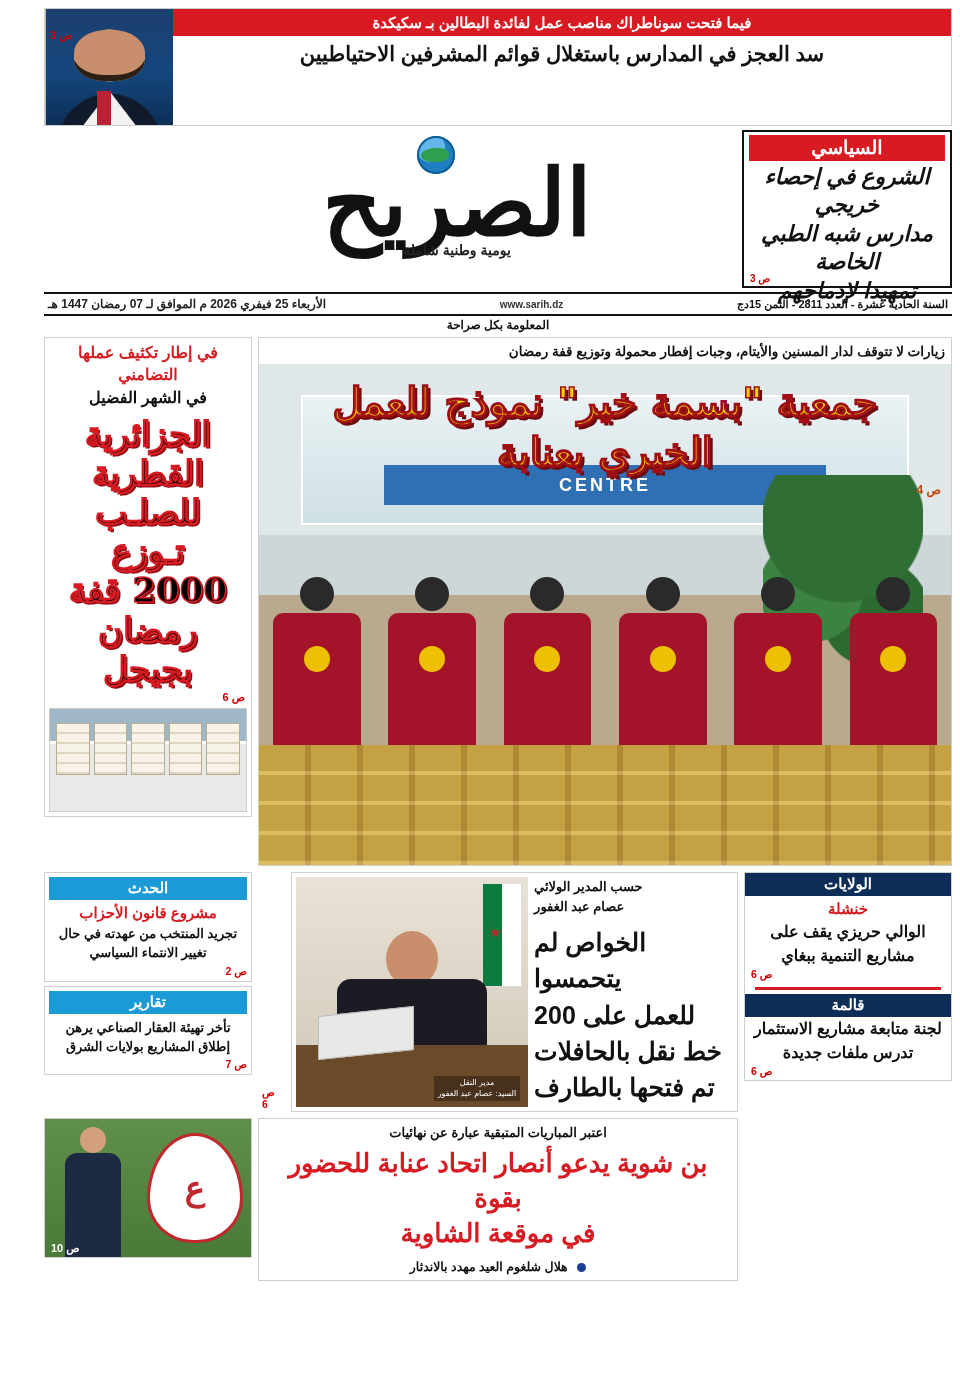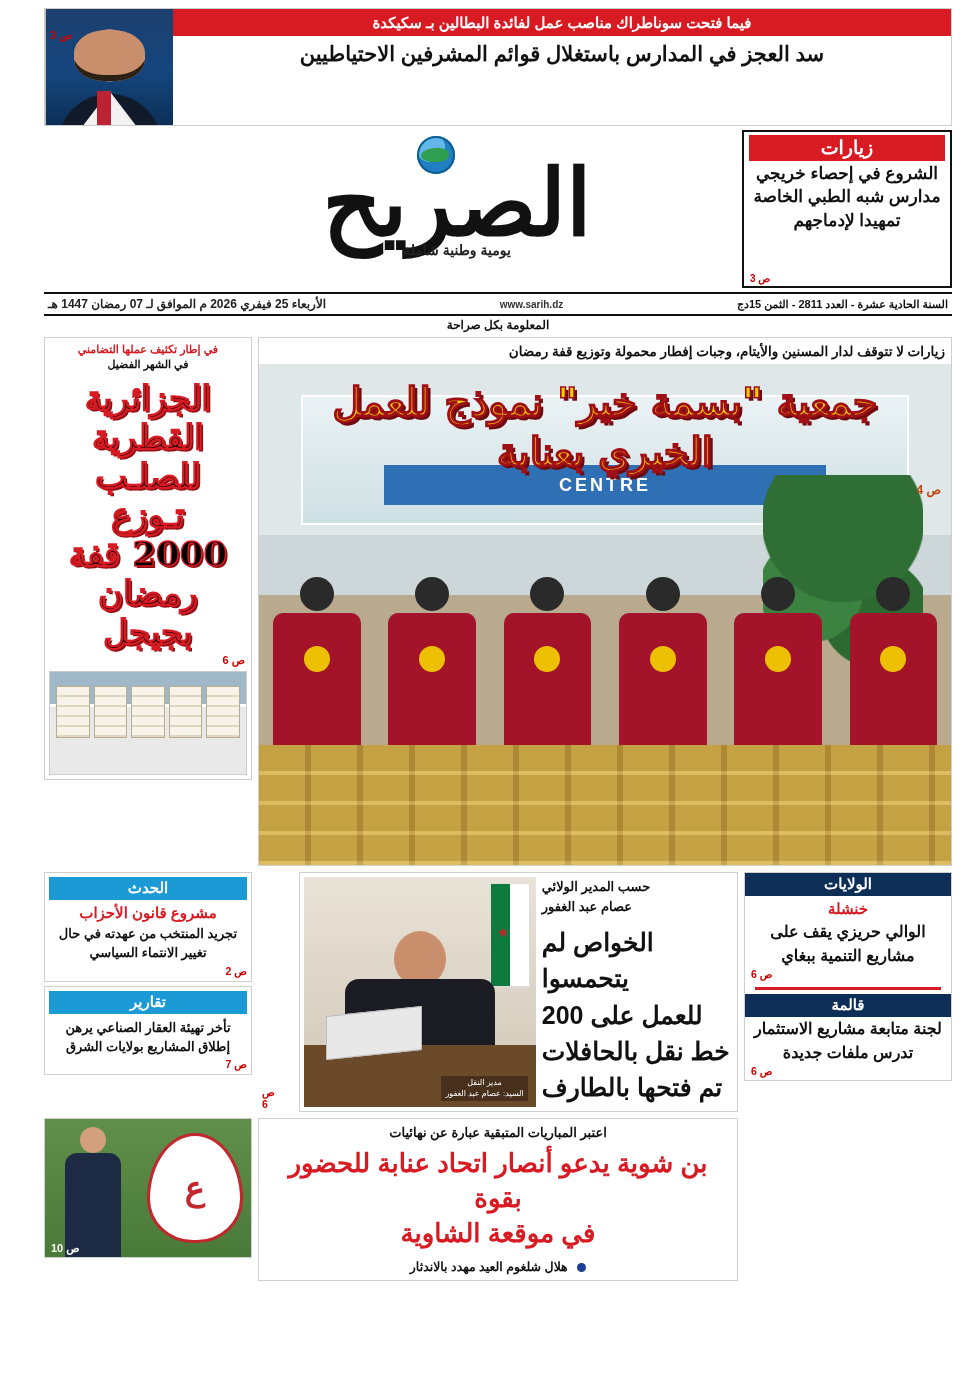--- a/index.html
+++ b/index.html
@@ -82,41 +82,41 @@
   }
   .logo-sub { font-size:14px; font-weight:bold; color:#222; margin-top:-6px; }
   .mast-left {
     width:210px; border:2px solid #111; padding:3px 5px 4px;
     display:flex; flex-direction:column; gap:2px; position:relative;
   }
   .mast-left .kicker {
     background:#d81b23; color:#fff; font-weight:bold; font-size:19px;
     text-align:center; letter-spacing:4px; padding:1px 0 2px;
   }
-  .mast-left .lines { font-size:17px; font-weight:bold; line-height:1.25; text-align:center; }
+  .mast-left .lines { font-size:22px; font-weight:bold; line-height:1.25; text-align:center;font-style:italic; }
   .mast-left .pg { position:absolute; left:6px; bottom:2px; font-size:10px; color:#c00; font-weight:bold;}
 
   
   .infoline {
     display:flex; align-items:center; justify-content:space-between;
     border-top:2px solid #111; border-bottom:2px solid #111;
     margin-top:4px; padding:3px 4px; font-size:11px; font-weight:bold;
   }
   .infoline .mid { color:#222; font-size:12px; }
   .infoline .url { color:#333; font-size:10px; }
   .slogan{ text-align:center; font-size:12px; font-weight:bold; padding:2px 0 3px; }
 
   
   .main { display:flex; gap:6px; margin-top:2px; }
   .col-right { width:208px; }
   .col-mid { flex:1; }
 
   
   .teaser { border:1px solid #cfcfcf; padding:4px; }
-  .teaser .top-text { font-size:11px; font-weight:bold; text-align:center; line-height:1.4; }
+  .teaser .top-text { font-size:16px; font-weight:bold; text-align:center; line-height:1.4; }
   .teaser .top-text .red { color:#d81b23; }
   .bigyellow {
     margin-top:6px; text-align:center; line-height:1.12;
     font-family:"DejaVu Serif", serif; font-weight:bold;
     font-size:34px; color:#000000;
     -webkit-text-stroke:1.4px #d81b23;
     text-shadow:2px 2px 0 #8c0f14;
   }
   .bigyellow div{ margin:1px 0; }
   .teaser .pg { font-size:11px; font-weight:bold; color:#c00; text-align:right; padding:2px 2px 0; }
@@ -173,21 +173,21 @@
     position:absolute; left:0; right:0; top:12px; text-align:center;
     font-family:"DejaVu Serif", serif; font-weight:bold; font-size:40px;
     color:#f6d200; -webkit-text-stroke:1.6px #a10f16;
     text-shadow:3px 3px 0 #6d0b10; padding:0 10px; line-height:1.25;
   }
   .lead-pg{ position:absolute; right:10px; top:118px; color:#c2410c; font-size:12px; font-weight:bold; }
 
   
   .band2 { display:flex; gap:6px; margin-top:6px; }
   .b2-right { width:208px; }
-  .b2-mid { flex:1; display:flex; gap:12px; }
+  .b2-mid { flex:1; display:flex; gap:4px; }
   .b2-left { width:208px; }
 
   .secbar {
     background:#1c9ad6; color:#fff; text-align:center; font-weight:bold;
     font-size:15px; letter-spacing:3px; padding:2px 0 3px;
   }
   .secbar.dark { background:#0d2f57; }
   .block { border:1px solid #cfcfcf; padding:4px; }
   .blk-title { color:#d81b23; font-weight:bold; font-size:15px; text-align:center; margin:4px 0 3px; }
   .blk-text { font-size:13px; font-weight:bold; text-align:center; line-height:1.45; }
@@ -261,21 +261,21 @@
       <div class="face">
         <div class="shirt"></div>
         <div class="tie"></div>
       </div>
       <div class="page-ref-tl">ص 3</div>
     </div>
   </div>
 
   <div class="masthead">
     <div class="mast-left">
-      <div class="kicker">زيارات</div>
+      <div class="kicker">السياسي</div>
       <div class="lines">الشروع في إحصاء خريجي</div>
       <div class="lines">مدارس شبه الطبي الخاصة</div>
       <div class="lines">تمهيدا لإدماجهم</div>
       <div class="pg">ص 3</div>
     </div>
     <div class="mast-logo">
       <div class="globe"></div>
       <div class="logo-word">الصريح</div>
       <div class="logo-sub">يومية وطنية شاملة</div>
     </div>

